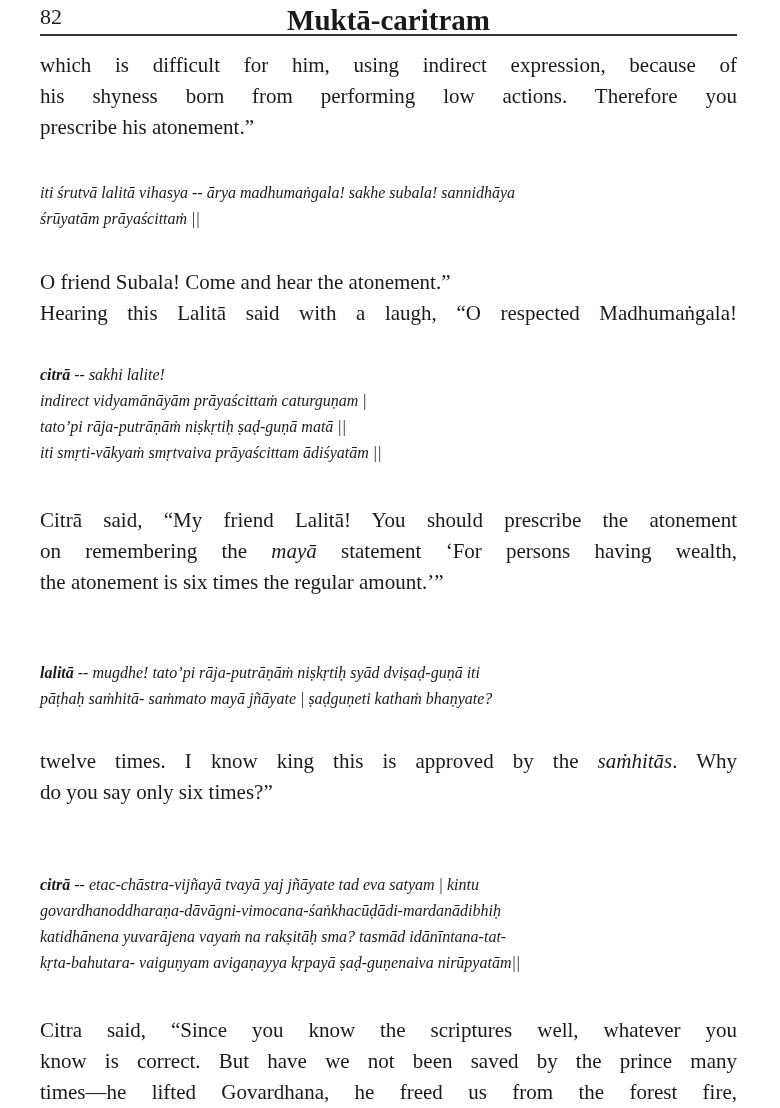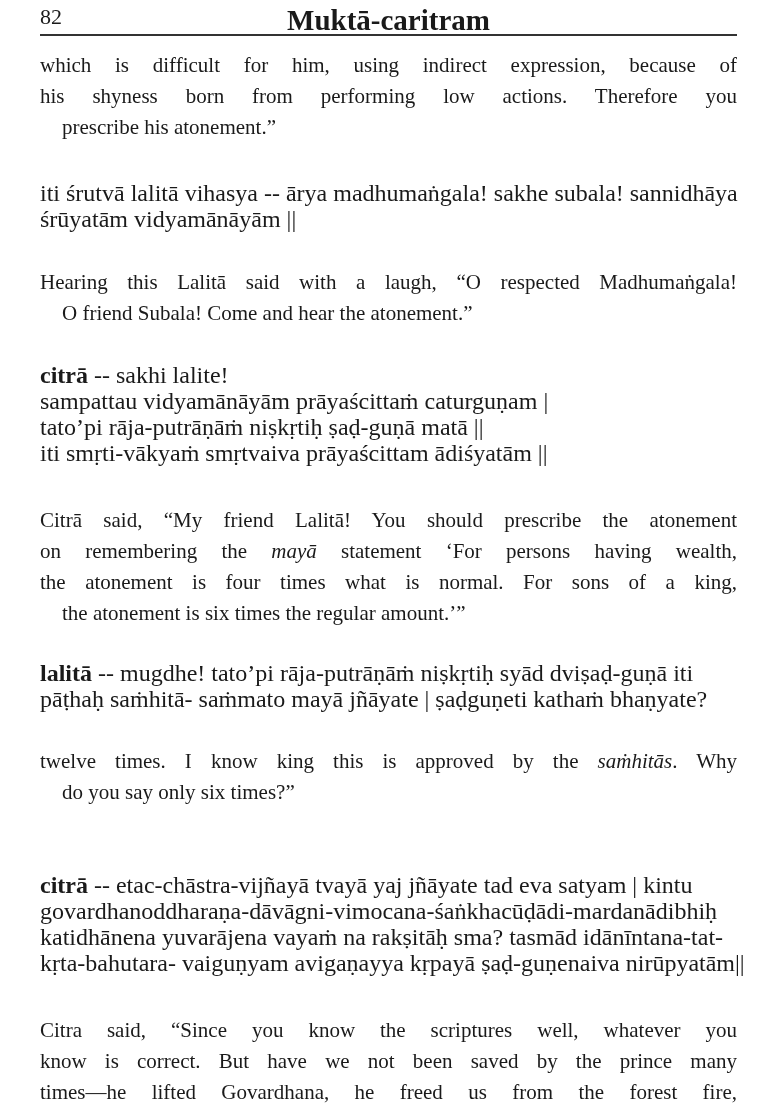--- a/index.html
+++ b/index.html
@@ -8,25 +8,25 @@
     font-family: "Liberation Serif", "DejaVu Serif", serif;
     color: #1a1a1a;
   }
   .page { position: absolute; left: 40px; top: 0; width: 697px; }
   .header { position: relative; height: 34px; }
   .page-num { position: absolute; left: 0; top: 4px; font-size: 22px; }
   .running-title { position: absolute; left: 0; right: 0; top: 4px; text-align: center; font-size: 29px; font-weight: bold; }
   .rule { position: absolute; left: 0; right: 0; top: 34px; height: 2px; background: #333; }
   .block { position: absolute; left: 0; width: 697px; }
   .eng { font-size: 21px; line-height: 31px; text-align: justify; text-align-last: left; }
-  .skt { font-size: 24px; line-height: 26px; }
+  .skt { font-size: 16px; line-height: 26px; font-style: italic; }
   .skt .spk { font-weight: bold; }
   .line { display: block; white-space: nowrap; }
   .eng .line { text-align: justify; text-align-last: justify; white-space: normal; }
-  .eng .line.last { text-align-last: left; margin-left: 22px; }
+  .eng .line.last { text-align-last: left; }
   i { font-style: italic; }
 </style>
 </head>
 <body>
 
 <div class="page">
 
   <div class="header">
     <span class="page-num">82</span>
     <span class="running-title">Muktā-caritram</span>
@@ -34,39 +34,38 @@
   </div>
 
   <div class="block eng" style="top:50px">
     <span class="line">which is difficult for him, using indirect expression, because of</span>
     <span class="line">his shyness born from performing low actions. Therefore you</span>
     <span class="line last">prescribe his atonement.”</span>
   </div>
 
   <div class="block skt" style="top:180px">
     <span class="line">iti śrutvā lalitā vihasya -- ārya madhumaṅgala! sakhe subala! sannidhāya</span>
-    <span class="line">śrūyatām vidyamānāyām ||</span>
+    <span class="line">śrūyatām prāyaścittaṁ ||</span>
   </div>
 
   <div class="block eng" style="top:267px">
+    <span class="line last">O friend Subala! Come and hear the atonement.”</span>
     <span class="line">Hearing this Lalitā said with a laugh, “O respected Madhumaṅgala!</span>
-    <span class="line last">O friend Subala! Come and hear the atonement.”</span>
   </div>
 
   <div class="block skt" style="top:362px">
     <span class="line"><span class="spk">citrā</span><span> -- sakhi lalite!</span></span>
-    <span class="line">sampattau vidyamānāyām prāyaścittaṁ caturguṇam |</span>
+    <span class="line">indirect vidyamānāyām prāyaścittaṁ caturguṇam |</span>
     <span class="line">tato’pi rāja-putrāṇāṁ niṣkṛtiḥ ṣaḍ-guṇā matā ||</span>
     <span class="line">iti smṛti-vākyaṁ smṛtvaiva prāyaścittam ādiśyatām ||</span>
   </div>
 
   <div class="block eng" style="top:505px">
     <span class="line">Citrā said, “My friend Lalitā! You should prescribe the atonement</span>
     <span class="line"><span>on remembering the </span><i>mayā</i><span> statement ‘For persons having wealth,</span></span>
-    <span class="line">the atonement is four times what is normal. For sons of a king,</span>
     <span class="line last">the atonement is six times the regular amount.’”</span>
   </div>
 
   <div class="block skt" style="top:660px">
     <span class="line"><span class="spk">lalitā</span><span> -- mugdhe! tato’pi rāja-putrāṇāṁ niṣkṛtiḥ syād dviṣaḍ-guṇā iti</span></span>
     <span class="line">pāṭhaḥ saṁhitā- saṁmato mayā jñāyate | ṣaḍguṇeti kathaṁ bhaṇyate?</span>
   </div>
 
   <div class="block eng" style="top:746px">
     <span class="line"><span>twelve times. I know king this is approved by the </span><i>saṁhitās</i><span>. Why</span></span>

